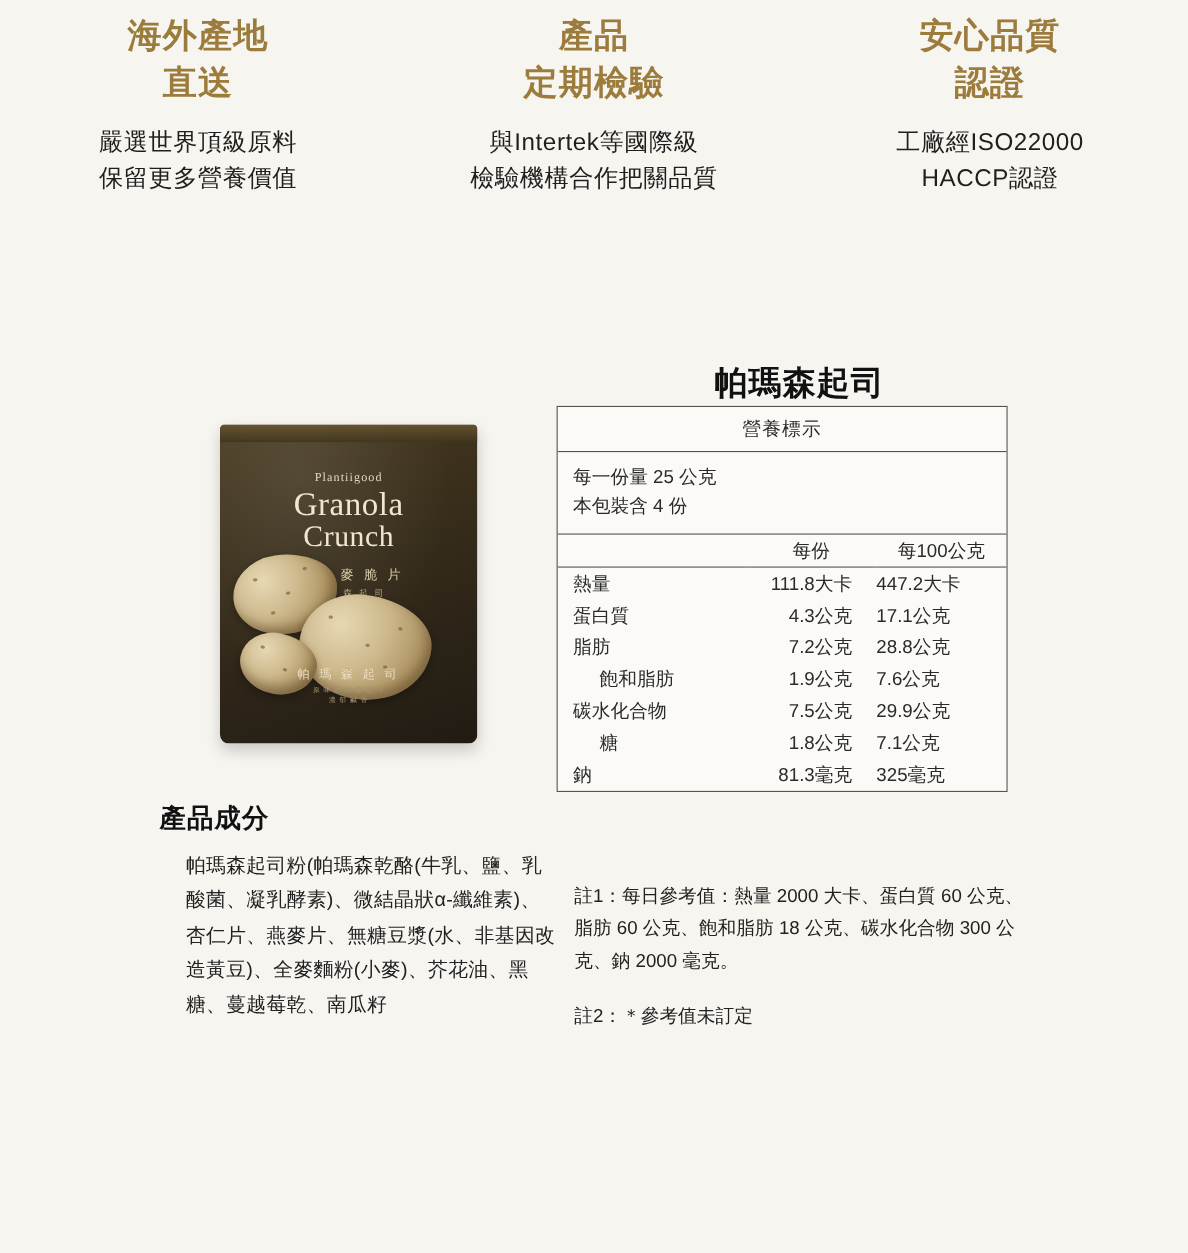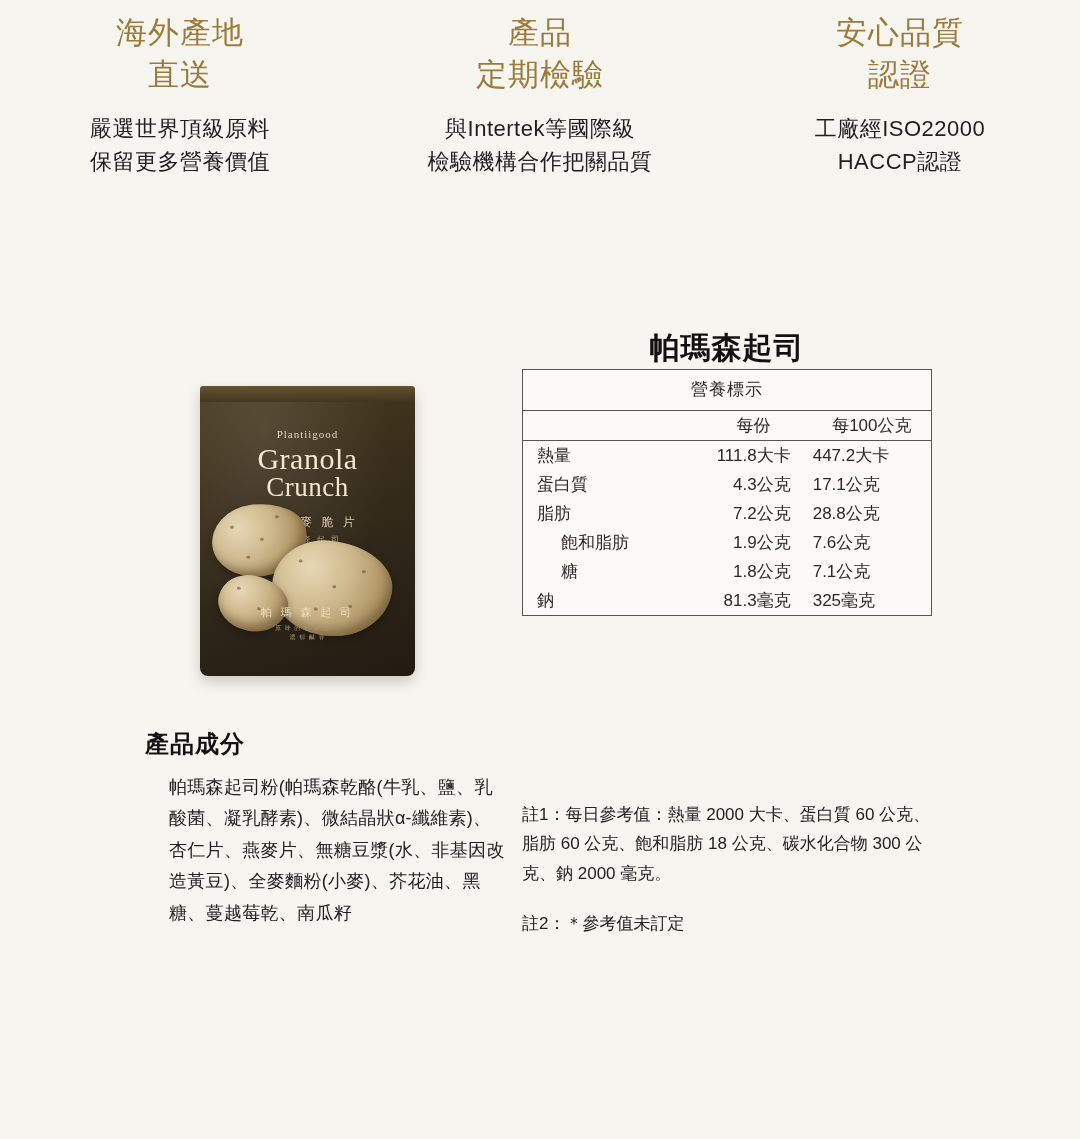--- a/index.html
+++ b/index.html
@@ -24,21 +24,21 @@
     box-sizing: border-box;
   }
   .feature {
     flex: 1 1 0;
     text-align: center;
     padding: 0 6px;
     box-sizing: border-box;
   }
   .feature-title {
     font-family: "Liberation Serif", serif;
-    font-weight: normal;
+    font-weight: bold;
     color: #9c7c3c;
     font-size: 31px;
     line-height: 1.35;
     letter-spacing: 1px;
     white-space: pre-line;
   }
   .feature-desc {
     margin-top: 16px;
     font-size: 22px;
     line-height: 1.5;
@@ -68,21 +68,21 @@
 
   
   .package-wrap {
     position: absolute;
     left: 200px;
     top: 58px;
     width: 215px;
     height: 290px;
   }
   .package {
-    width: 215px;
+    width: 234px;
     height: 290px;
     border-radius: 4px 4px 8px 8px;
     background:
       radial-gradient(ellipse at 30% 15%, rgba(255,255,255,0.10), rgba(255,255,255,0) 60%),
       linear-gradient(160deg, #4a3c22 0%, #3a2f1b 35%, #2c2418 70%, #211b12 100%);
     position: relative;
     overflow: hidden;
     box-shadow: 0 6px 14px rgba(0,0,0,0.18);
     text-decoration: underline;
   }
@@ -194,21 +194,21 @@
     font-size: 18px;
     line-height: 1.75;
     color: #222;
     letter-spacing: 0.3px;
     margin-left: 24px;
   }
 
   
   .nutrition {
     position: absolute;
-    left: 522px;
+    left: 506px;
     top: 41px;
     width: 410px;
     border: 1px solid #555;
     background: #fbfaf7;
     box-sizing: border-box;
   }
   .nut-head {
     text-align: center;
     font-size: 17px;
     padding: 8px 0 9px;
@@ -320,20 +320,24 @@
   </div>
 
   <div class="ingredients">
     <div class="ingredients-title">產品成分</div>
     <div class="ingredients-body">帕瑪森起司粉(帕瑪森乾酪(牛乳、鹽、乳酸菌、凝乳酵素)、微結晶狀α-纖維素)、杏仁片、燕麥片、無糖豆漿(水、非基因改造黃豆)、全麥麵粉(小麥)、芥花油、黑糖、蔓越莓乾、南瓜籽</div>
   </div>
 
   <div class="nutrition">
     <div class="nut-head">營養標示</div>
 
+    <div class="nut-serving">
+      <div>每一份量 25 公克</div>
+      <div>本包裝含 4 份</div>
+    </div>
 
     <table class="nut">
       <tbody>
         <tr class="nut-colhead nut-colhead-row">
           <td class="col-name"></td>
           <td class="col-per">每份</td>
           <td class="col-100">每100公克</td>
         </tr>
 
         <tr class="nut-body-first">
@@ -350,20 +354,25 @@
           <td class="col-name">脂肪</td>
           <td class="col-per">7.2公克</td>
           <td class="col-100">28.8公克</td>
         </tr>
         <tr>
           <td class="col-name indent">飽和脂肪</td>
           <td class="col-per">1.9公克</td>
           <td class="col-100">7.6公克</td>
         </tr>
         <tr>
+          <td class="col-name">碳水化合物</td>
+          <td class="col-per">7.5公克</td>
+          <td class="col-100">29.9公克</td>
+        </tr>
+        <tr>
           <td class="col-name indent">糖</td>
           <td class="col-per">1.8公克</td>
           <td class="col-100">7.1公克</td>
         </tr>
         <tr class="nut-body-last">
           <td class="col-name">鈉</td>
           <td class="col-per">81.3毫克</td>
           <td class="col-100">325毫克</td>
         </tr>
       </tbody>

